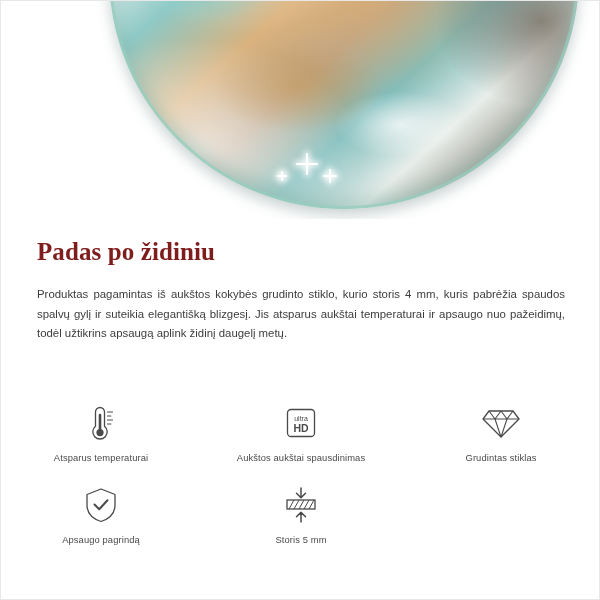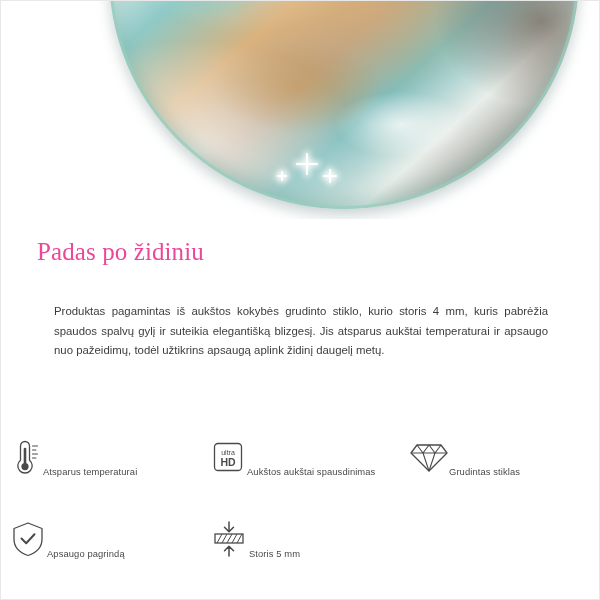--- a/index.html
+++ b/index.html
@@ -125,29 +125,29 @@
     left: 0;
     top: 218px;
     width: 600px;
   }
   .title {
     margin: 0;
     padding: 17px 36px 0 36px;
     font-family: "Liberation Serif", serif;
     font-size: 25px;
     line-height: 31px;
-    font-weight: 400;
-    color: #ec4899;
+    font-weight: 700;
+    color: #7f1d1d;
     letter-spacing: 0.1px;
   }
   .title .line2 {
     display: block;
   }
   .body-copy {
-    margin: 17px;
+    margin: 0;
     padding: 18px 36px 0 36px;
     font-size: 11.4px;
     line-height: 19.5px;
     color: #3c3c3c;
     text-align: justify;
     text-justify: inter-word;
   }
 
   
   .features {
@@ -157,22 +157,22 @@
     width: 600px;
     display: flex;
     flex-wrap: wrap;
   }
   .feature {
     width: 200px;
     box-sizing: border-box;
     padding: 6px 8px 0 8px;
     height: 82px;
     display: flex;
-    flex-direction: row;
-    align-items: flex-end;
+    flex-direction: column;
+    align-items: center;
   }
   .feature-icon {
     height: 42px;
     display: flex;
     align-items: center;
     justify-content: center;
   }
   .feature-label {
     margin-top: 8px;
     font-size: 9.4px;

